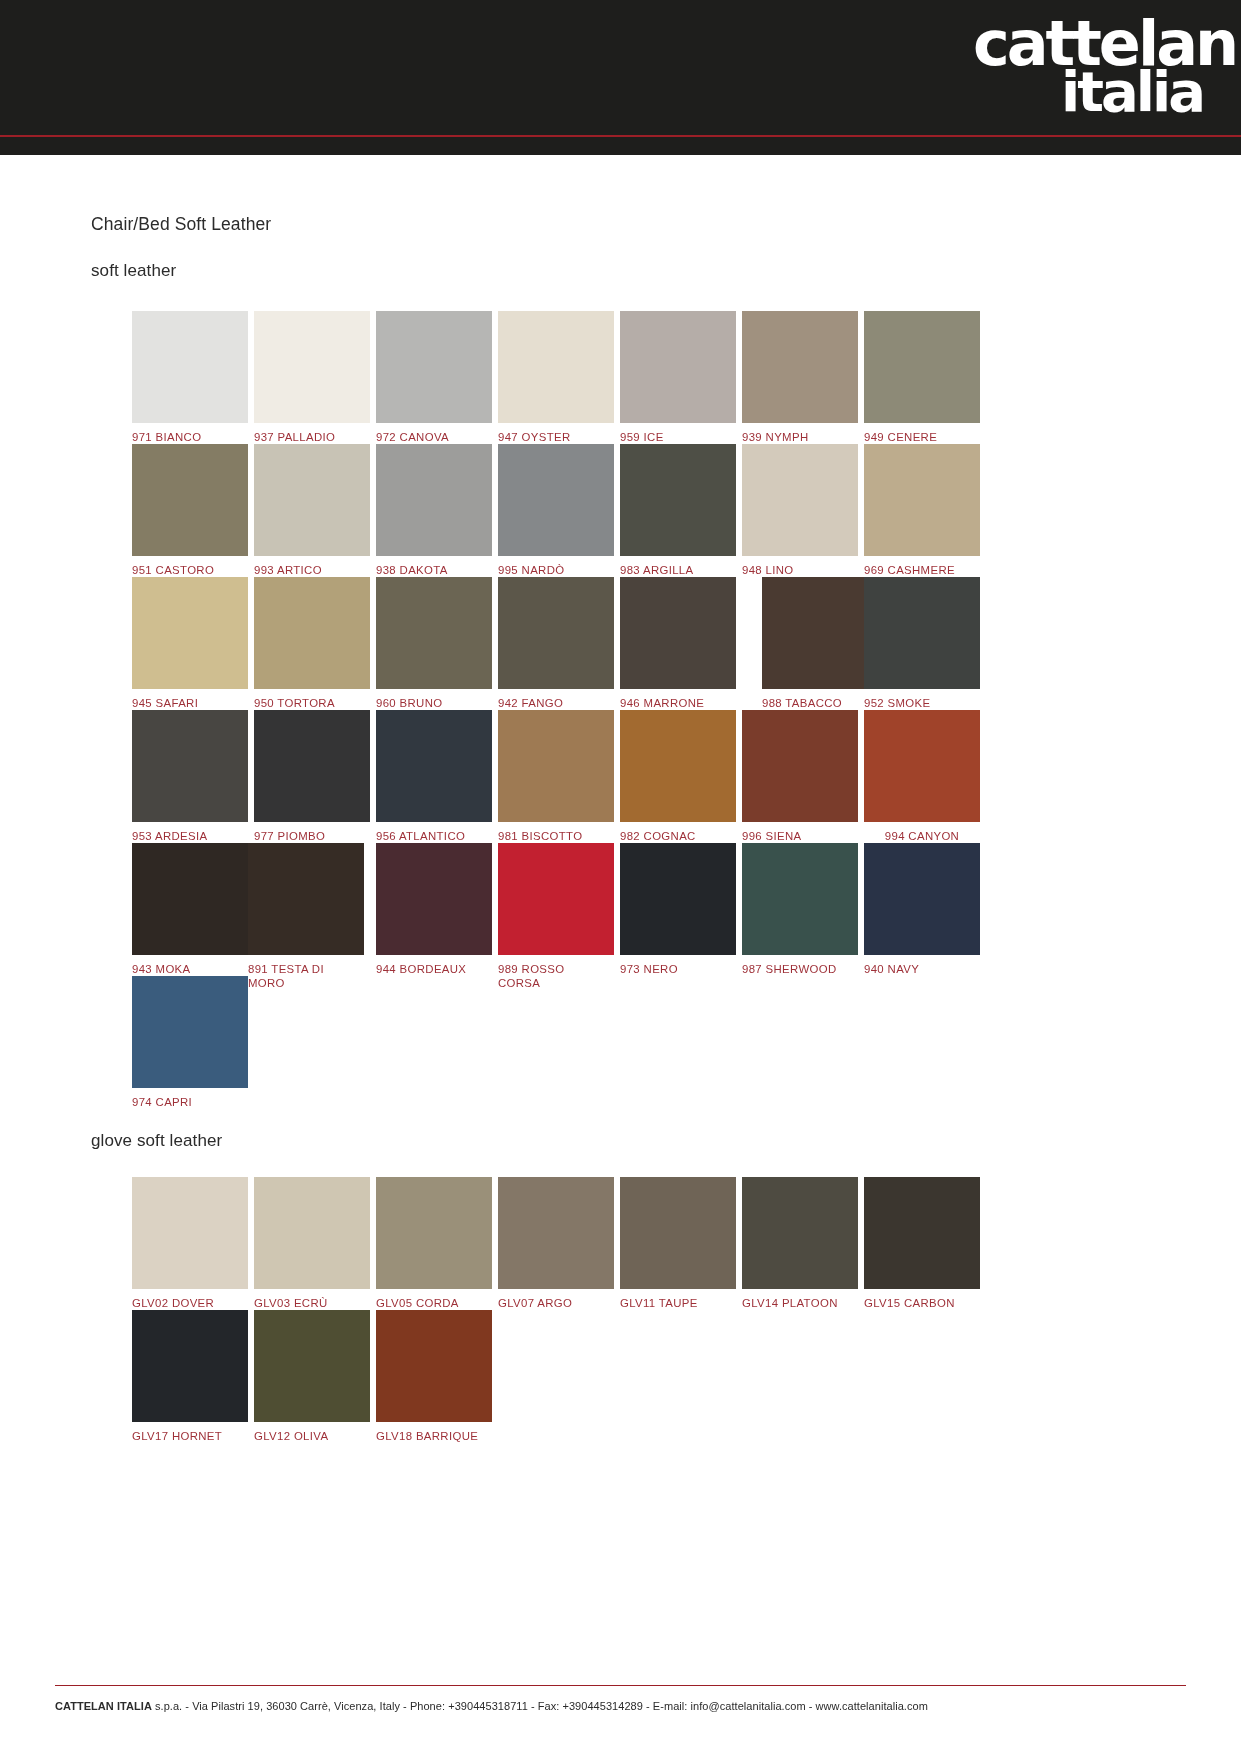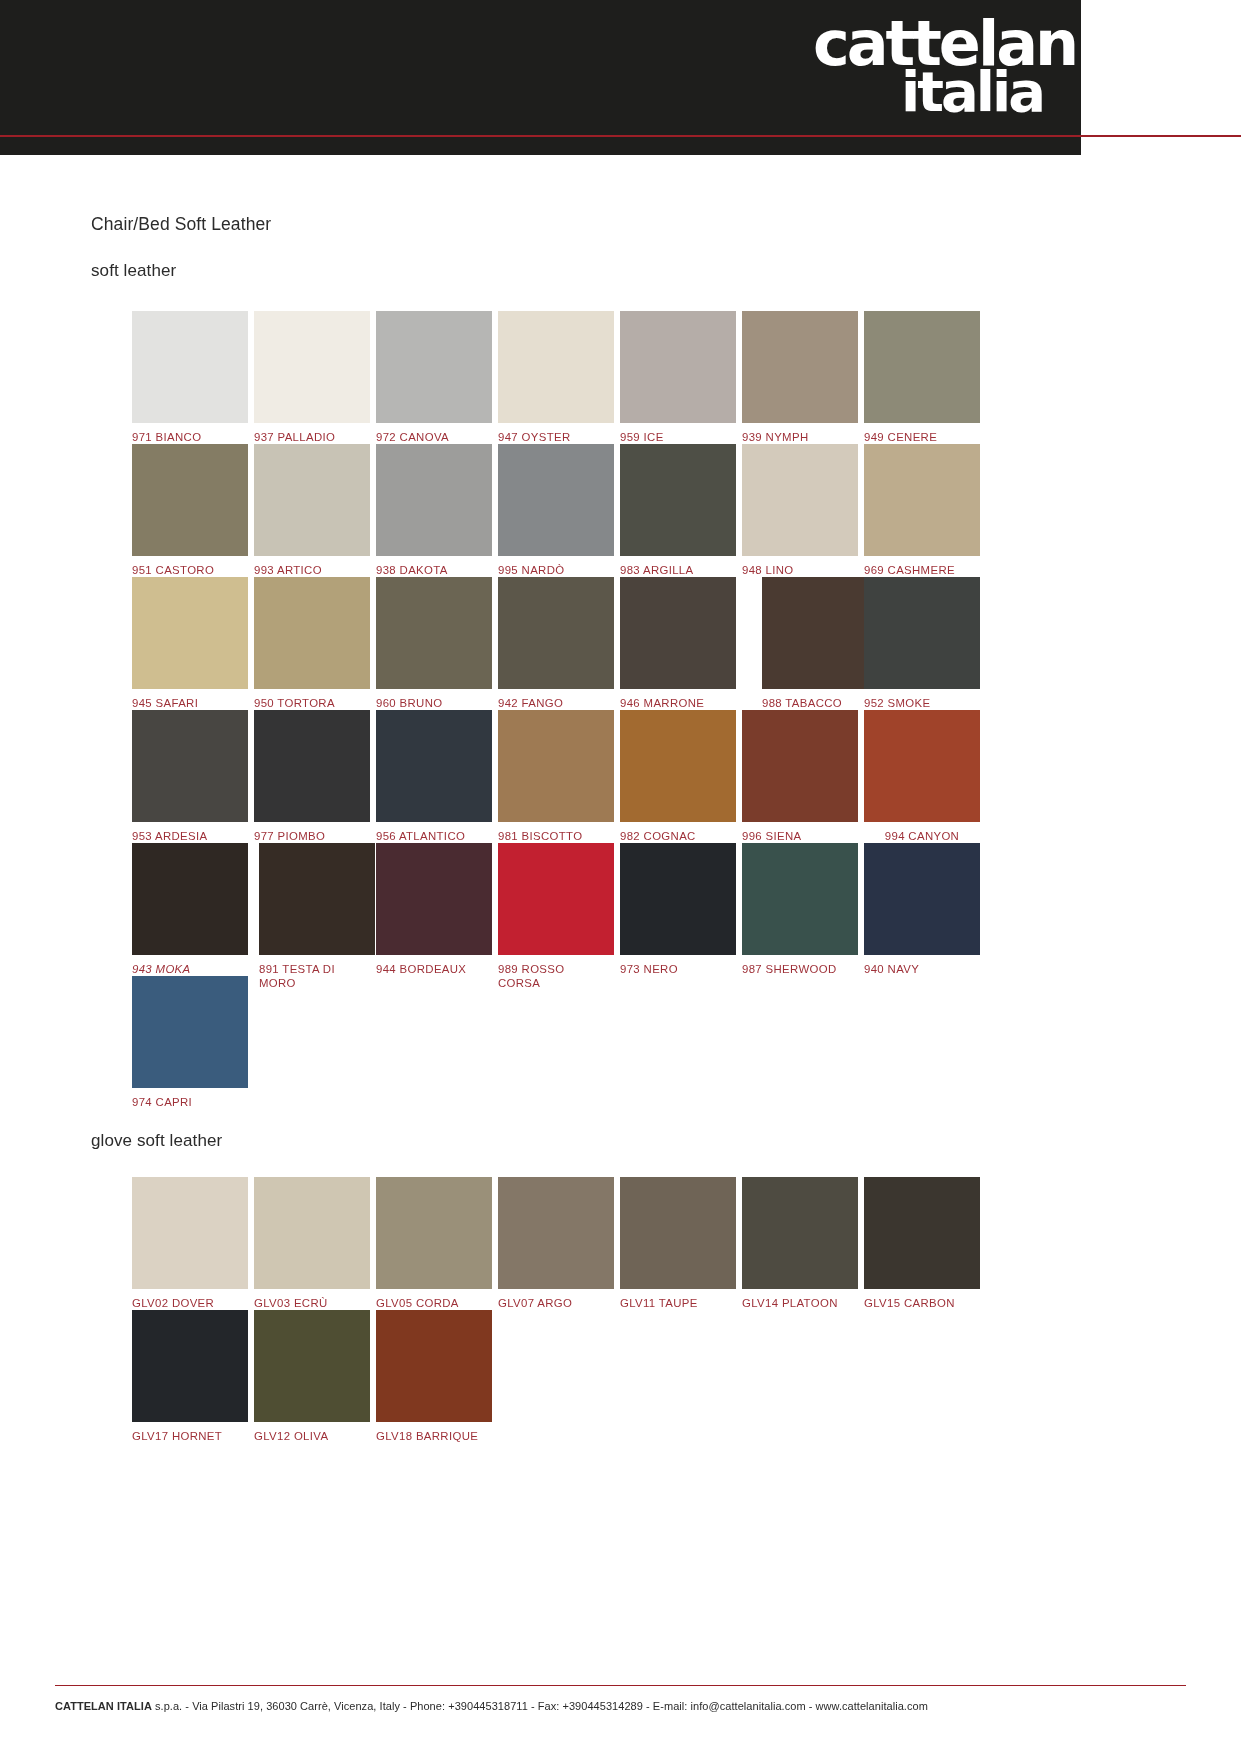--- a/index.html
+++ b/index.html
@@ -12,21 +12,21 @@
     height: 1754px;
     position: relative;
     font-family: "Liberation Sans", sans-serif;
     overflow: hidden;
   }
 
   
   .header {
     position: absolute;
     left: 0; top: 0;
-    width: 1081px;
+    width: 1241px;
     height: 155px;
     background: #1e1e1c;
     box-sizing: border-box;
   }
   .header-rule {
     position: absolute;
     left: 0;
     bottom: 18px;
     width: 1241px;
     height: 2px;
@@ -261,23 +261,23 @@
         <span class="swatch-label" style="color: rgb(158, 48, 56);">996 SIENA</span>
       </div>
       <div class="swatch-cell" style="left: 732px;">
         <span class="swatch" style="background: rgb(160, 67, 42);"></span>
         <span class="swatch-label" style="color: rgb(158, 48, 56); text-align: center;">994 CANYON</span>
       </div>
     </div>
     <div class="grid-row">
       <div class="swatch-cell" style="left: 0px;">
         <span class="swatch" style="background: rgb(47, 40, 35);"></span>
-        <span class="swatch-label" style="color: rgb(158, 48, 56); font-style: italic;">943 MOKA</span>
-      </div>
-      <div class="swatch-cell" style="left: 127px;">
+        <span class="swatch-label" style="color: rgb(158, 48, 56);">943 MOKA</span>
+      </div>
+      <div class="swatch-cell" style="left: 116px;">
         <span class="swatch" style="background: rgb(54, 44, 37);"></span>
         <span class="swatch-label" style="color: rgb(158, 48, 56);">891 TESTA DI
 MORO</span>
       </div>
       <div class="swatch-cell" style="left: 244px;">
         <span class="swatch" style="background: rgb(74, 43, 49);"></span>
         <span class="swatch-label" style="color: rgb(158, 48, 56);">944 BORDEAUX</span>
       </div>
       <div class="swatch-cell" style="left: 366px;">
         <span class="swatch" style="background: rgb(194, 32, 48);"></span>

